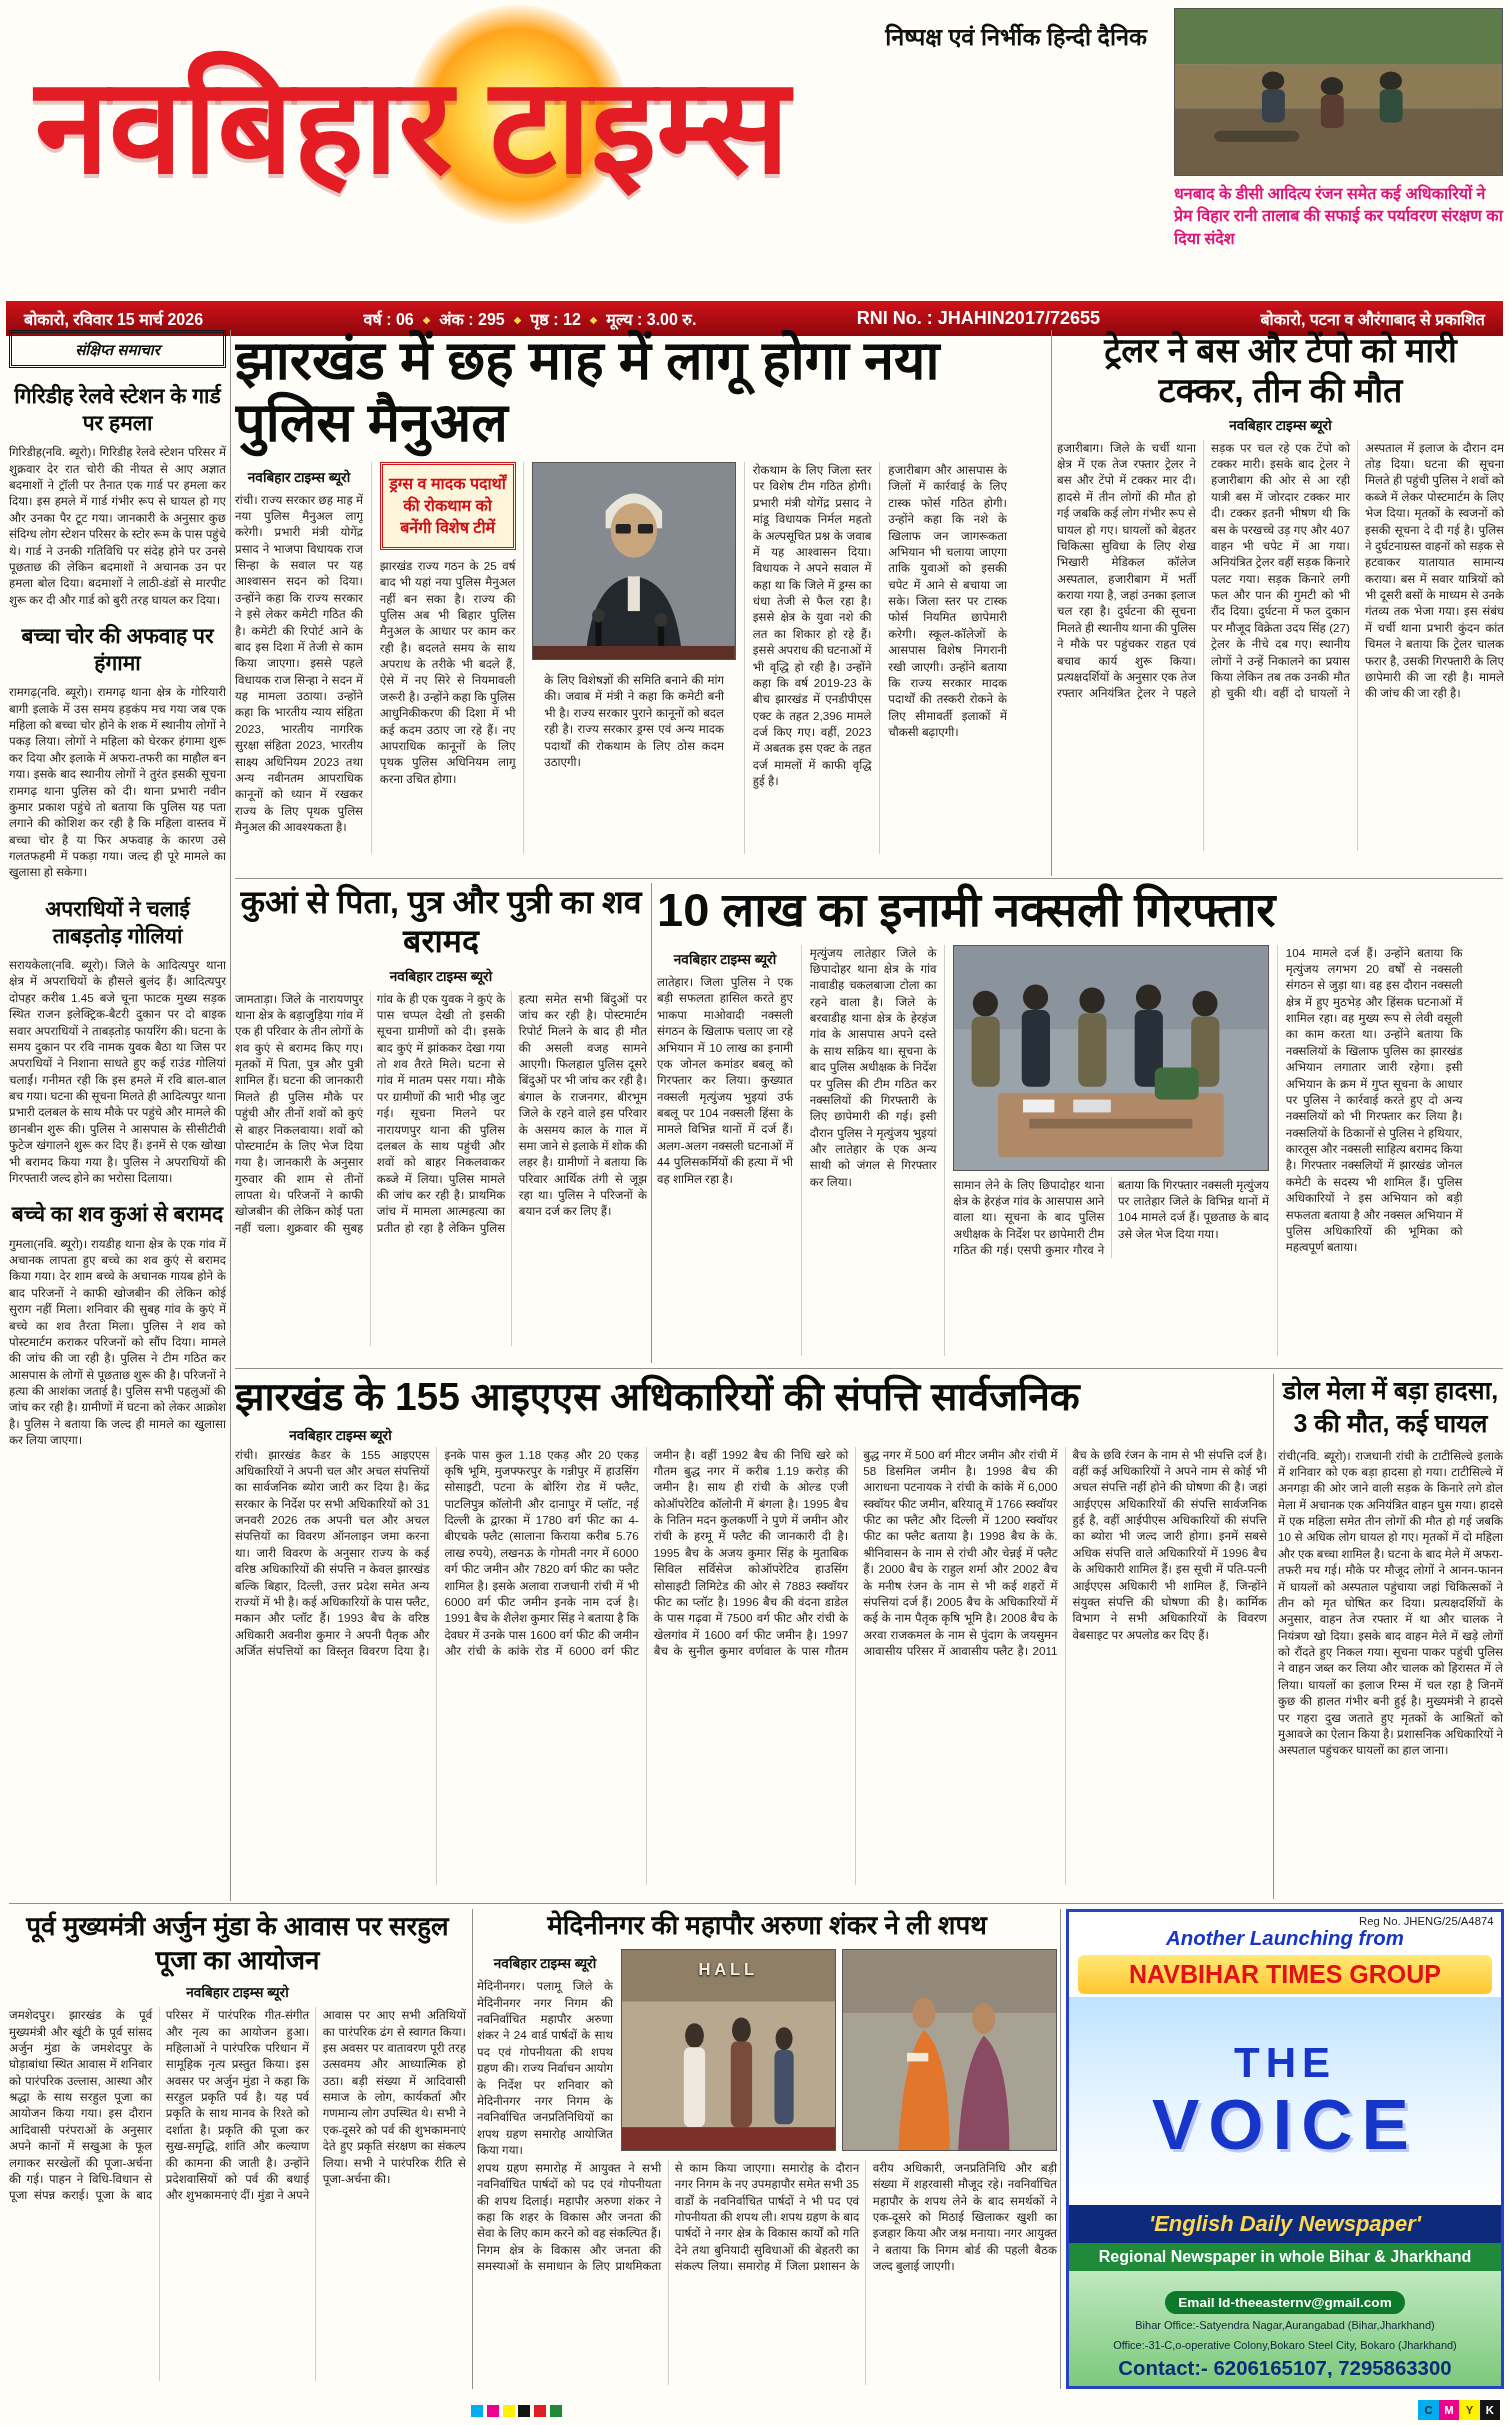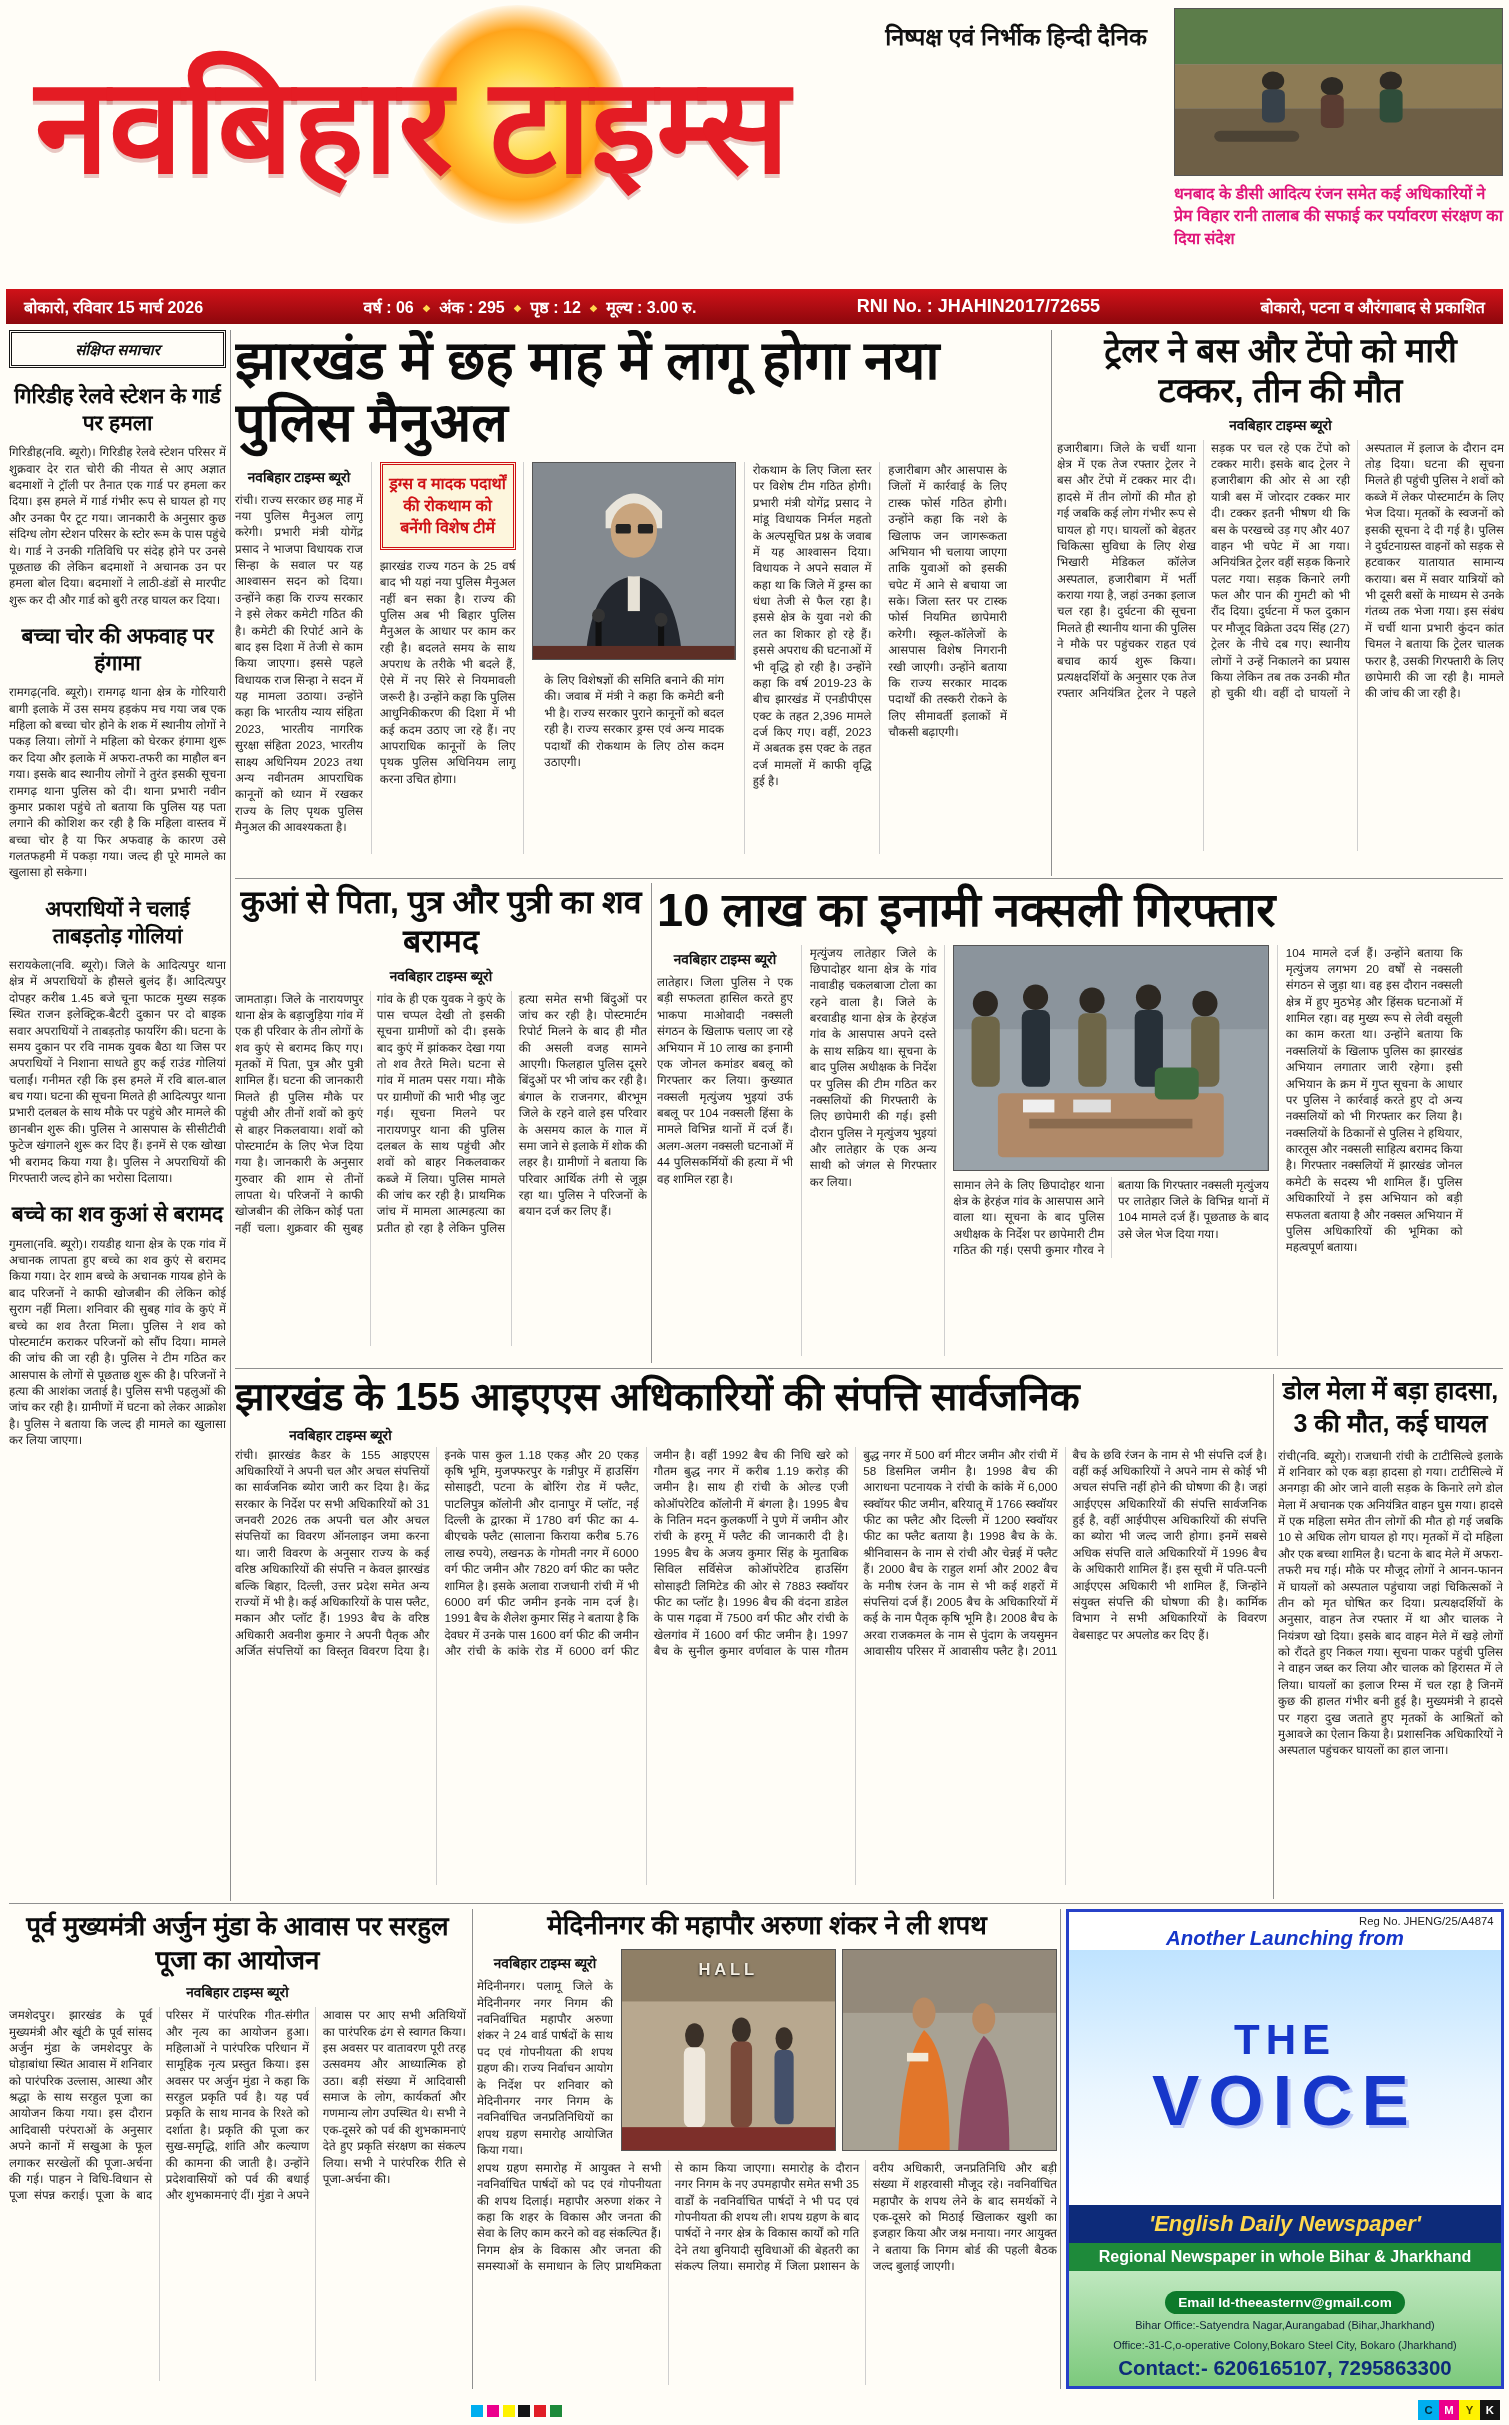--- a/index.html
+++ b/index.html
@@ -13,21 +13,21 @@
     font-size:23.4px; font-weight:800; color:#101010; }
   .sun { position:absolute; left:408px; top:4.5px; width:219px; height:219px; border-radius:50%;
     background:radial-gradient(circle,#fff4bf 0%,#ffd94a 30%,#ffa41b 55%,rgba(255,164,27,0) 72%); }
   .np-title { position:absolute; left:35px; top:30px; width:1132px; margin:0;
     font-size:133px; line-height:1.45; font-weight:800; color:#e41c24; white-space:nowrap;
     text-shadow:0 3.8px 0 rgba(150,10,10,.22); }
   .masthead-photo { position:absolute; left:1174px; top:7.5px; width:329px; height:168px; }
   .masthead-caption { position:absolute; left:1174px; top:183px; width:329px;
     font-size:16px; font-weight:700; color:#e0157a; line-height:1.4; }
   
-  .datebar { position:absolute; left:6px; top:289px; width:1497px; height:35px; box-sizing:border-box;
+  .datebar { position:absolute; left:6px; top:301px; width:1497px; height:35px; box-sizing:border-box;
     background:linear-gradient(180deg,#d01219,#8d070c); color:#fff; display:flex; align-items:center;
     justify-content:space-between; padding:0 18px; }
   .datebar .seg { font-size:16px; font-weight:700; white-space:nowrap; }
   .datebar .rni { font-size:18px; font-weight:800; }
   .meta span + span::before { content:"◆"; color:#ffd84d; margin:0 9px; font-size:9.8px; vertical-align:1.5px; }
   
   .headline { margin:0; font-weight:800; color:#0c0c0c; font-family:"Liberation Sans","DejaVu Sans",sans-serif; }
   .byline { font-size:13.6px; font-weight:700; text-align:center; margin:4.5px 0 6px; }
   .body-text { font-size:11.7px; line-height:1.4; text-align:justify; color:#1b1b1b; overflow:hidden; }
   .cols { display:flex; }
@@ -313,20 +313,21 @@
           </svg>
         </div>
       </div>
     </div>
     <div class="body-text mayor-body">शपथ ग्रहण समारोह में आयुक्त ने सभी नवनिर्वाचित पार्षदों को पद एवं गोपनीयता की शपथ दिलाई। महापौर अरुणा शंकर ने कहा कि शहर के विकास और जनता की सेवा के लिए काम करने को वह संकल्पित हैं। निगम क्षेत्र के विकास और जनता की समस्याओं के समाधान के लिए प्राथमिकता से काम किया जाएगा। समारोह के दौरान नगर निगम के नए उपमहापौर समेत सभी 35 वार्डों के नवनिर्वाचित पार्षदों ने भी पद एवं गोपनीयता की शपथ ली। शपथ ग्रहण के बाद पार्षदों ने नगर क्षेत्र के विकास कार्यों को गति देने तथा बुनियादी सुविधाओं की बेहतरी का संकल्प लिया। समारोह में जिला प्रशासन के वरीय अधिकारी, जनप्रतिनिधि और बड़ी संख्या में शहरवासी मौजूद रहे। नवनिर्वाचित महापौर के शपथ लेने के बाद समर्थकों ने एक-दूसरे को मिठाई खिलाकर खुशी का इजहार किया और जश्न मनाया। नगर आयुक्त ने बताया कि निगम बोर्ड की पहली बैठक जल्द बुलाई जाएगी।</div>
   </section>
 
   <section class="ad">
     <div class="ad-reg">Reg No. JHENG/25/A4874</div>
     <div class="ad-launch">Another Launching from</div>
+    <div class="ad-group">NAVBIHAR TIMES GROUP</div>
     <div class="ad-sky">
       <div class="ad-the">THE</div>
       <div class="ad-voice">VOICE</div>
     </div>
     <div class="ad-tagline">'English Daily Newspaper'</div>
     <div class="ad-region">Regional Newspaper in whole Bihar &amp; Jharkhand</div>
     <div class="ad-bottom">
       <div class="ad-email">Email Id-theeasternv@gmail.com</div>
       <div class="ad-addr">Bihar Office:-Satyendra Nagar,Aurangabad (Bihar,Jharkhand)</div>
       <div class="ad-addr">Office:-31-C,o-operative Colony,Bokaro Steel City, Bokaro (Jharkhand)</div>

